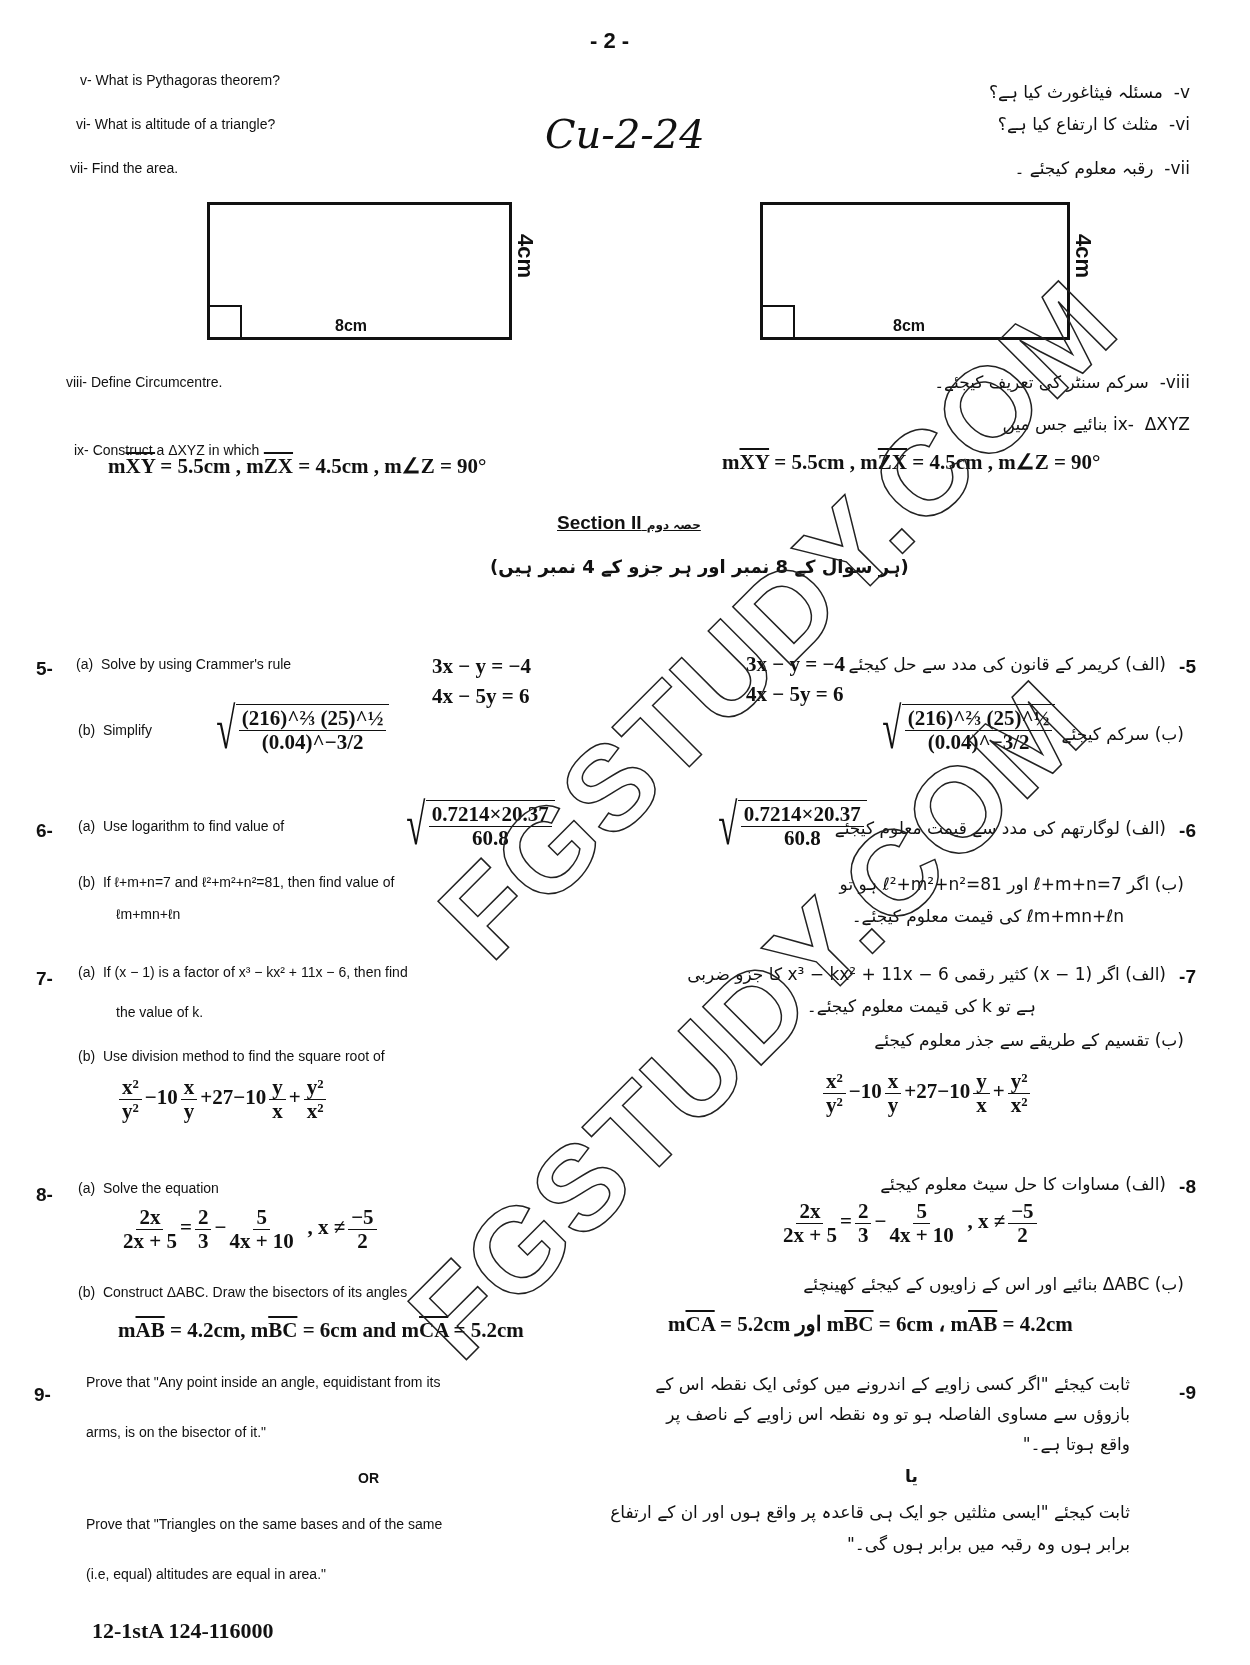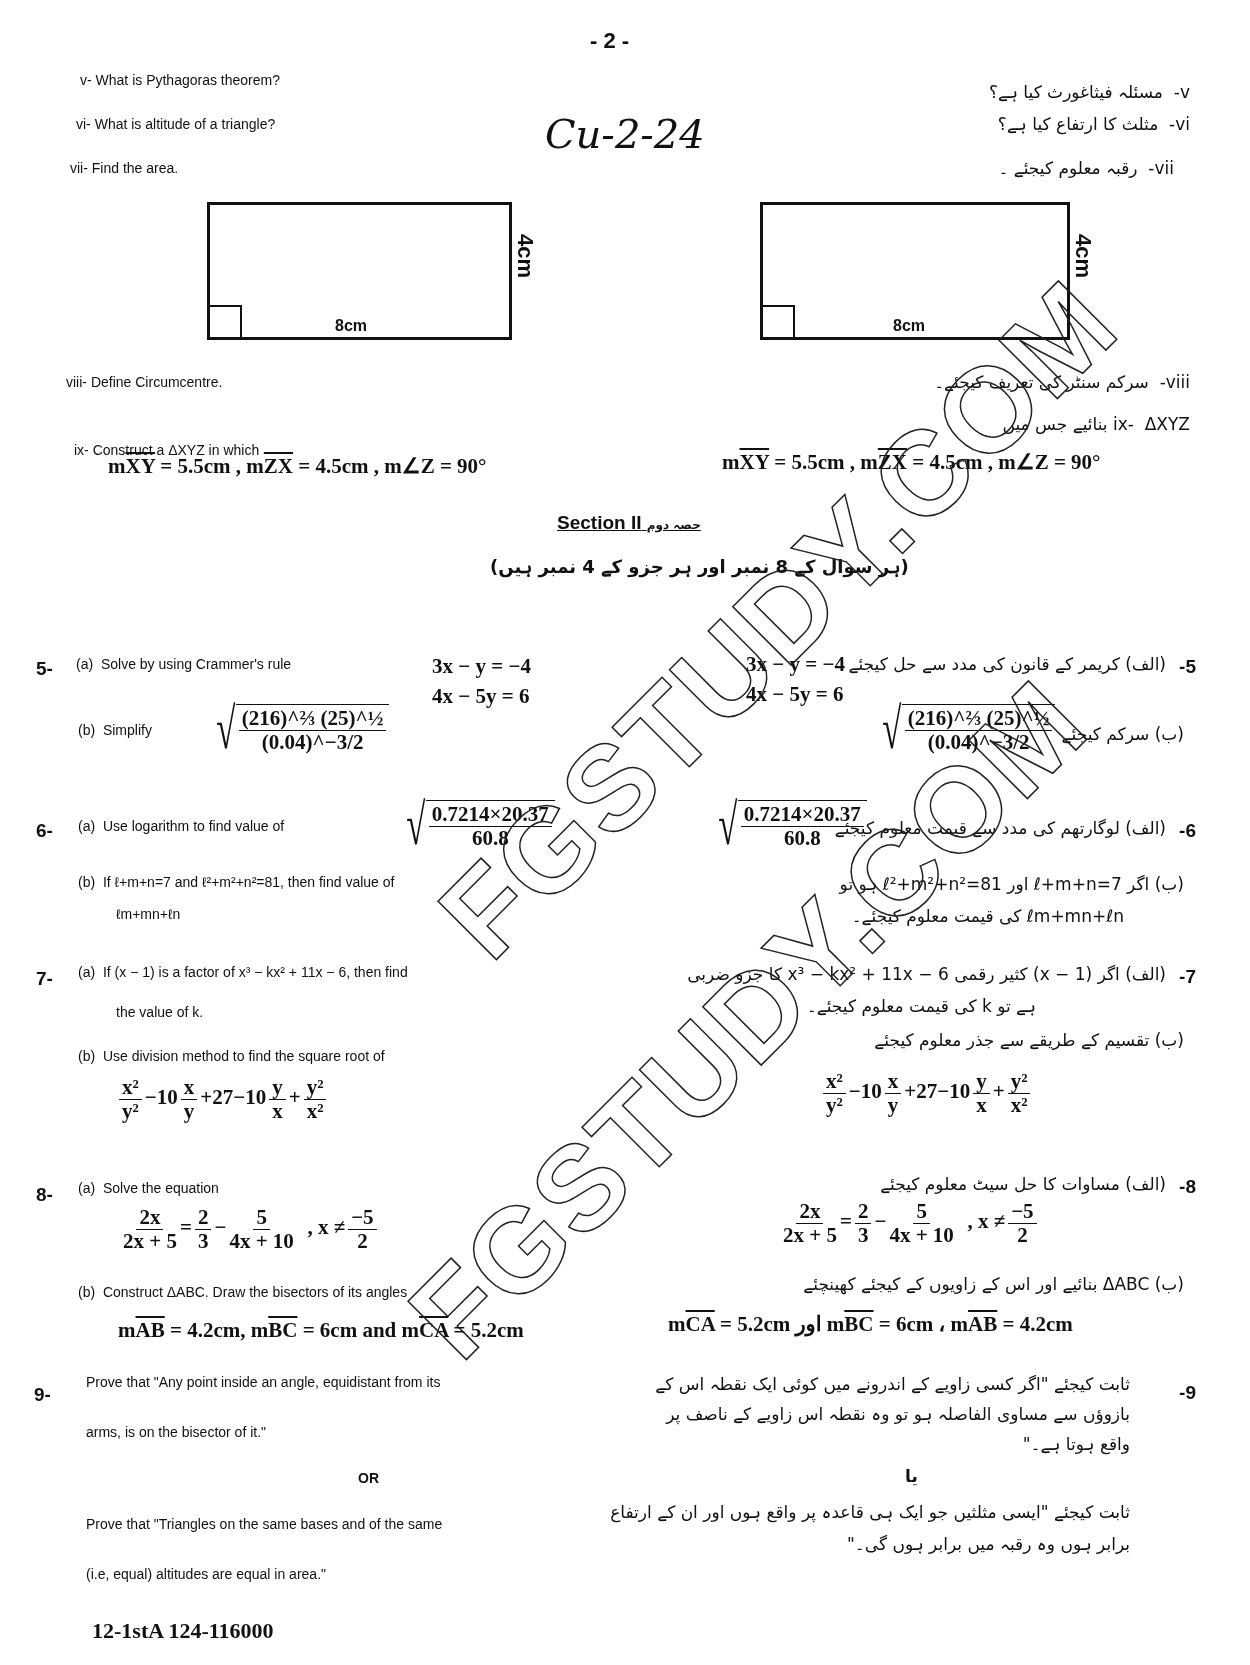--- a/index.html
+++ b/index.html
@@ -30,21 +30,21 @@
 
 <div class="abs bold" style="left:590px;top:28px;font-size:22px;">- 2 -</div>
 <div class="abs hand" style="left:545px;top:78px;margin-top:33px;">Cu-2-24</div>
 
 <div class="abs en" style="left:80px;top:72px;"><span>v-</span> <span>What is Pythagoras theorem?</span></div>
 <div class="abs en" style="left:76px;top:116px;"><span>vi-</span> <span>What is altitude of a triangle?</span></div>
 <div class="abs en" style="left:70px;top:160px;"><span>vii-</span> <span>Find the area.</span></div>
 
 <div class="abs ur" style="right:60px;top:82px;"><span>v-</span>&nbsp;&nbsp;<span>مسئلہ فیثاغورث کیا ہے؟</span></div>
 <div class="abs ur" style="right:60px;top:114px;"><span>vi-</span>&nbsp;&nbsp;<span>مثلث کا ارتفاع کیا ہے؟</span></div>
-<div class="abs ur" style="right:76px;top:158px;"><span>vii-</span>&nbsp;&nbsp;<span>رقبہ معلوم کیجئے ۔</span></div>
+<div class="abs ur" style="right:60px;top:158px;"><span>vii-</span>&nbsp;&nbsp;<span>رقبہ معلوم کیجئے ۔</span></div>
 
 <div class="rect" style="left:207px;top:202px;width:305px;height:138px;">
   <div class="corner"></div>
   <div class="w" style="left:125px;">8cm</div>
   <div class="h">4cm</div>
 </div>
 <div class="rect" style="left:760px;top:202px;width:310px;height:138px;">
   <div class="corner"></div>
   <div class="w" style="left:130px;">8cm</div>
   <div class="h">4cm</div>

